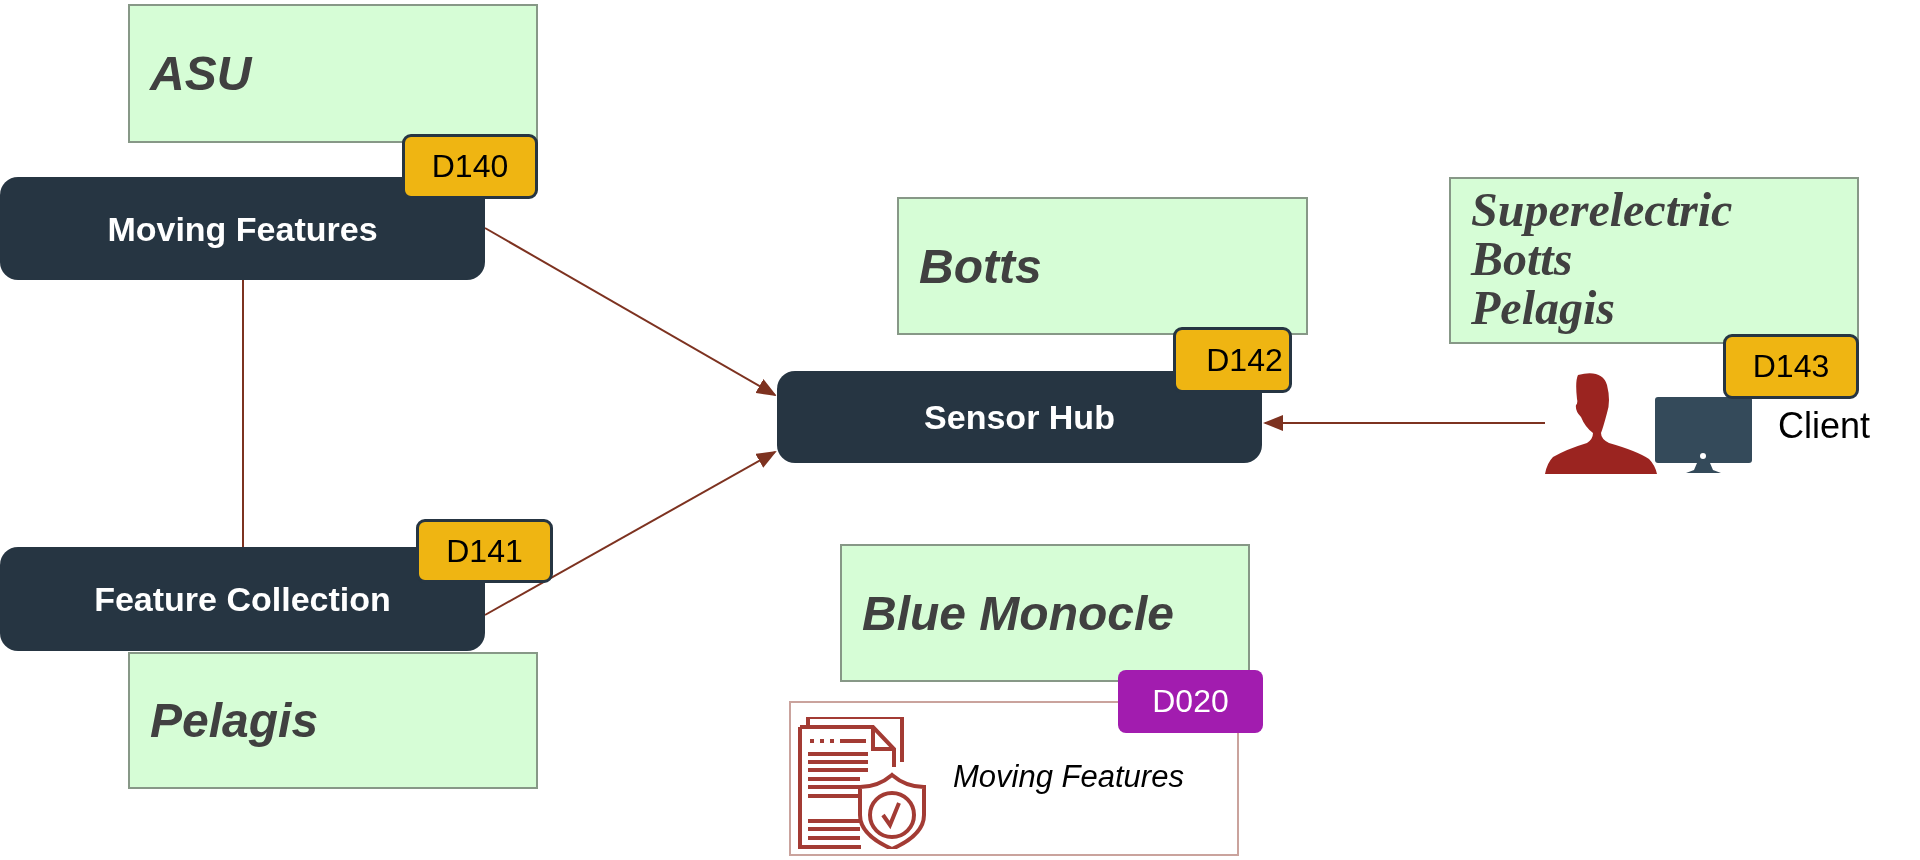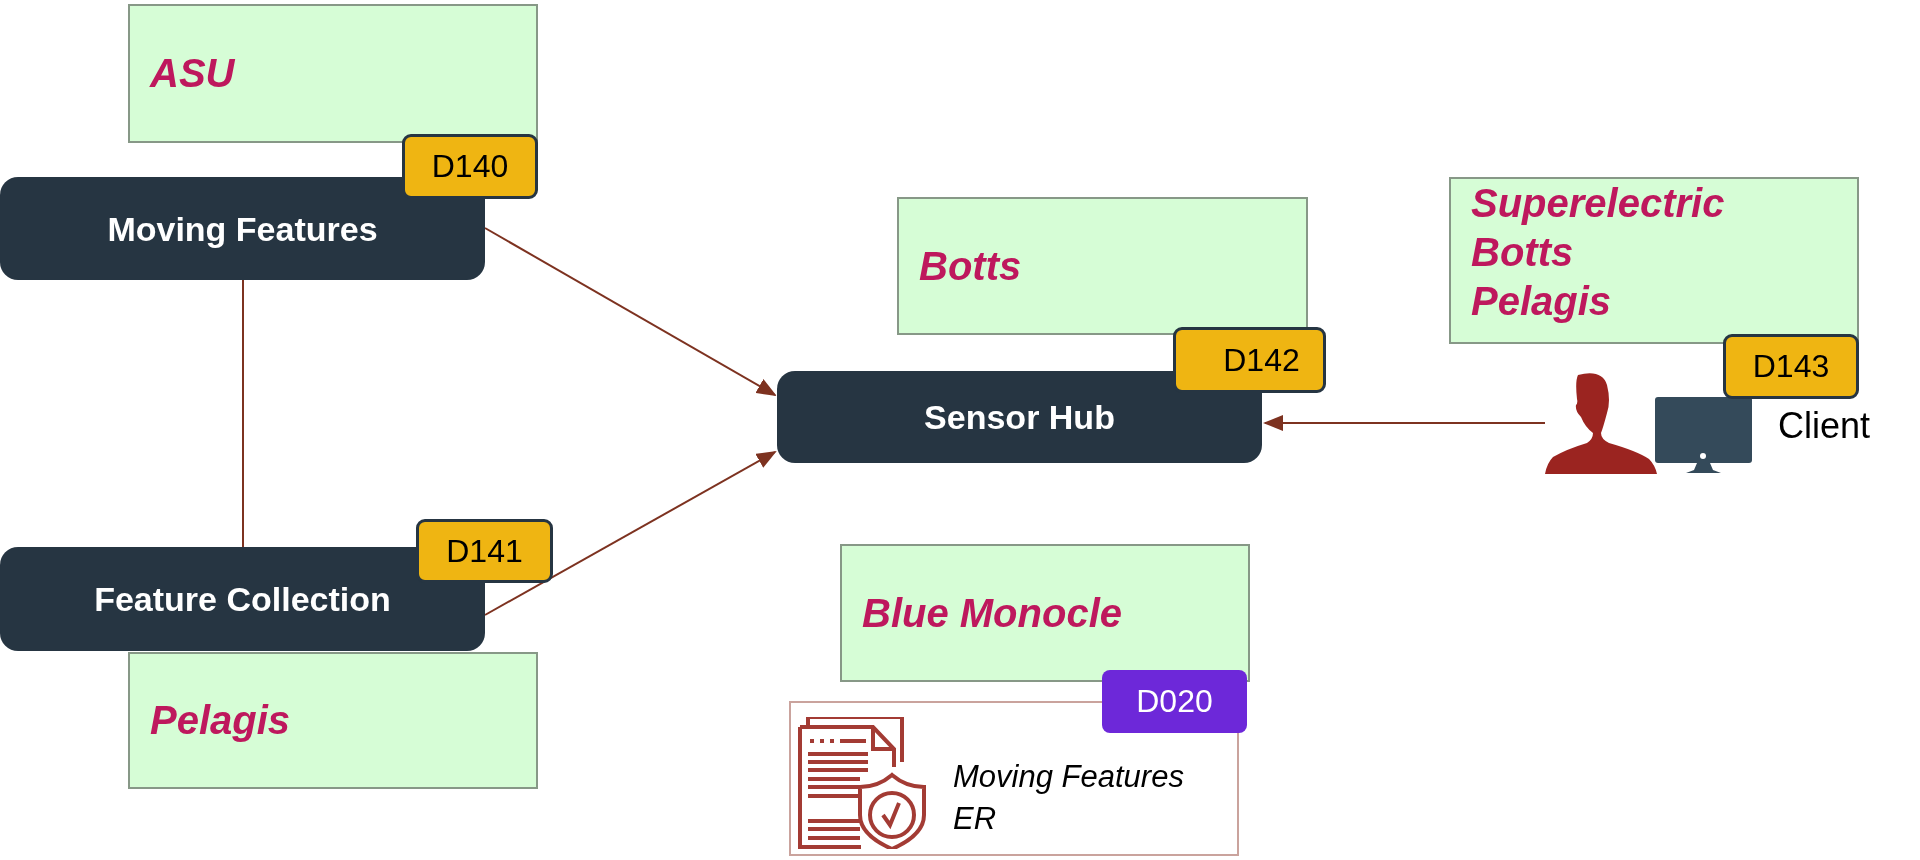--- a/index.html
+++ b/index.html
@@ -1,25 +1,25 @@
 <!DOCTYPE html>
 <html><head>
 <meta charset="utf-8">
 <style>
   html, body { margin: 0; padding: 0; background: #ffffff; }
   body { width: 1920px; height: 860px; position: relative; overflow: hidden; font-family: "Liberation Sans", sans-serif; }
   .abs { position: absolute; box-sizing: border-box; }
   .org { background: #d6fdd6; border: 2px solid #879887; display: flex; align-items: center; padding-left: 20px; }
-  .org-text { font-weight: bold; font-style: italic; font-size: 40px; color: #be185d; line-height: 49px; }
-  .org-multi { align-items: flex-start; padding-top: 0; flex-direction: column; }
+  .org-text { font-weight: bold; font-style: italic; font-size: 48px; color: #404040; line-height: 49px; }
+  .org-multi { align-items: flex-start; padding-top: 6px; flex-direction: column; font-family: Liberation Serif, serif; }
   .node { background: #263542; border-radius: 18px; display: flex; align-items: center; justify-content: center; text-align: center; }
   .node-text { color: #fff; font-weight: bold; font-size: 34px; line-height: 42px; }
   .badge { background: #efb512; border: 3px solid #263542; border-radius: 9px; display: flex; align-items: center; justify-content: center; }
   .badge-text { font-weight: normal; font-size: 32px; color: #000; }
-  .badge-dark { background: #6d28d9; border: none; border-radius: 8px; }
+  .badge-dark { background: #a21caf; border: none; border-radius: 8px; margin-left: 16px; }
   .badge-dark .badge-text { color: #fff; }
   .er-box { background: #fff; border: 2px solid #caa39d; }
   .er-text { font-style: italic; font-size: 31px; line-height: 42px; color: #000; }
   .client-label { font-weight: normal; font-size: 36px; color: #000; }
   svg.overlay { position: absolute; left: 0; top: 0; }
 </style>
 </head>
 <body>
 
 <svg class="overlay" width="1920" height="860">
@@ -61,21 +61,21 @@
   <span class="org-text">Pelagis</span>
 </div>
 
 <div class="abs org" style="left:897px; top:197px; width:411px; height:138px;">
   <span class="org-text">Botts</span>
 </div>
 
 <div class="abs node" style="left:777px; top:371px; width:485px; height:92px;">
   <span class="node-text">Sensor Hub</span>
 </div>
-<div class="abs badge" style="left:1173px; top:327px; width:153px; height:66px;padding-left:24px;">
+<div class="abs badge" style="left:1173px; top:327px; width:119px; height:66px;padding-left:24px;">
   <span class="badge-text">D142</span>
 </div>
 
 <div class="abs org org-multi" style="left:1449px; top:177px; width:410px; height:167px;">
   <div class="org-text">Superelectric</div>
   <div class="org-text">Botts</div>
   <div class="org-text">Pelagis</div>
 </div>
 
 <svg class="abs" style="left:1545px; top:373px;" width="114" height="101" viewBox="0 0 114 101">
@@ -117,17 +117,16 @@
     <line x1="10" y1="104" x2="62" y2="104"></line>
     <line x1="10" y1="112" x2="62" y2="112"></line>
     <line x1="10" y1="121" x2="62" y2="121"></line>
   </g>
   <path d="M94,58 Q108,70 126,70 L126,98 Q126,118 94,132 Q62,118 62,98 L62,70 Q80,70 94,58 Z" fill="#ffffff" stroke="#a33b34" stroke-width="4"></path>
   <circle cx="94" cy="98" r="22" fill="none" stroke="#a33b34" stroke-width="4"></circle>
   <path d="M85,98 L92,108 L101,86" fill="none" stroke="#a33b34" stroke-width="4"></path>
 </svg>
 <div class="abs er-text" style="left:953px; top:756px;">
   <div>Moving Features</div>
-  <div>ER</div>
 </div>
 <div class="abs badge badge-dark" style="left:1102px; top:670px; width:145px; height:63px;">
   <span class="badge-text">D020</span>
 </div>
 
 </body></html>

